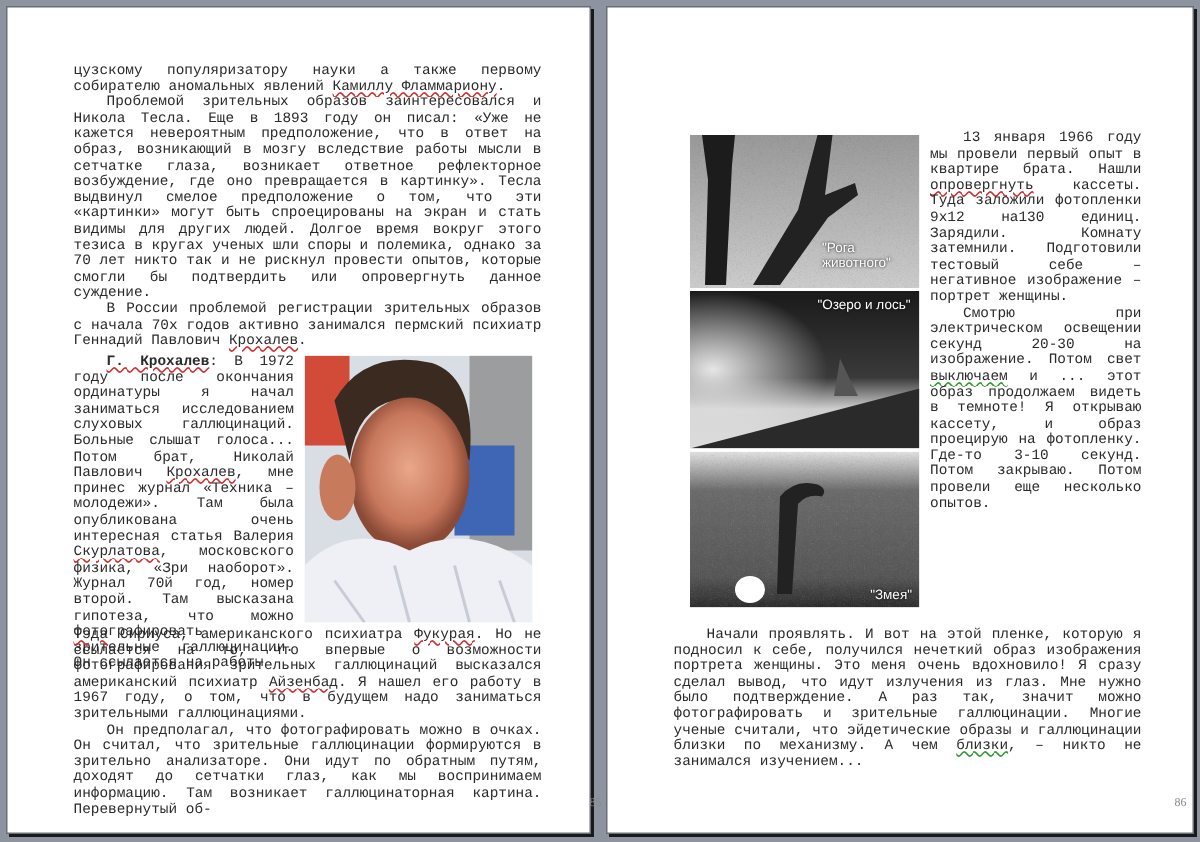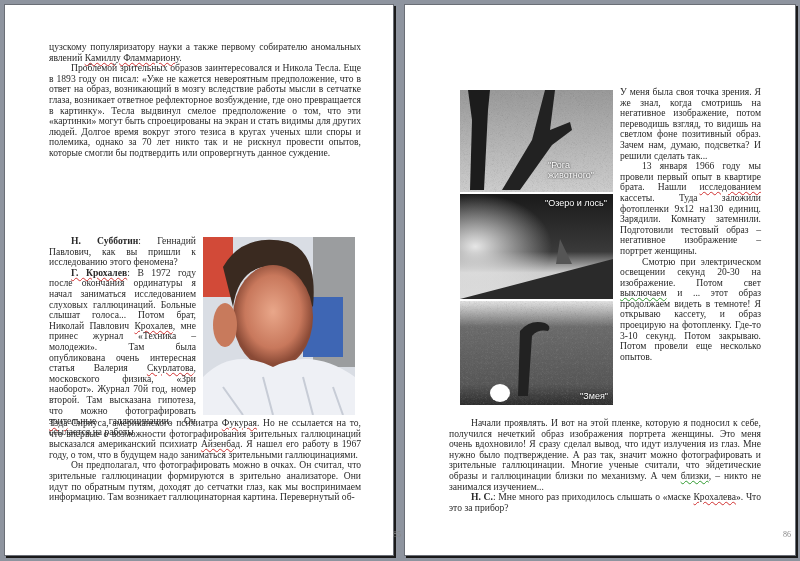--- a/index.html
+++ b/index.html
@@ -16,21 +16,21 @@
     box-shadow: 2px 2px 0 #1a1a1a;
     border: 1px solid #6a6e76;
   }
   #page-left { left: 4px; width: 388px; height: 550px; }
   #page-right { left: 404px; width: 390px; height: 550px; }
   .text {
     position: absolute;
     font-size: 9.6px; line-height: 10.6px;
     text-align: justify;
   }
-  .text p { margin: 0; }
+  .text p { margin: 0; font-family: Liberation Mono, monospace; }
   .indent { text-indent: 22px; }
   .u-red { text-decoration: underline wavy #d03030; text-decoration-thickness: 1px; }
   .u-green { text-decoration: underline wavy #2f9a2f; text-decoration-thickness: 1px; }
   b { font-weight: bold; }
   .pnum {
     position: absolute; font-size: 8px; color: #8a8a8a; padding-left: 48px;
   }
   .photo { position: absolute; overflow: hidden; }
   .caption {
     position: absolute; color: #fff;
@@ -39,24 +39,24 @@
     text-shadow: 0 0 2px #000;
   }
 </style>
 </head>
 <body>
 
 <div class="page" id="page-left">
   <div class="text" style="left:44px; top:37px; width:312px;">
     <p><span>цузскому популяризатору науки а также первому собирателю аномальных явлений </span><span class="u-red">Камиллу Фламмариону</span><span>.</span></p>
     <p class="indent">Проблемой зрительных образов заинтересовался и Никола Тесла. Еще в 1893 году он писал: «Уже не кажется невероятным предположение, что в ответ на образ, возникающий в мозгу вследствие работы мысли в сетчатке глаза, возникает ответное рефлекторное возбуждение, где оно превращается в картинку». Тесла выдвинул смелое предположение о том, что эти «картинки» могут быть спроецированы на экран и стать видимы для других людей. Долгое время вокруг этого тезиса в кругах ученых шли споры и полемика, однако за 70 лет никто так и не рискнул провести опытов, которые смогли бы подтвердить или опровергнуть данное суждение.</p>
+    <p class="indent"><span>В России проблемой регистрации зрительных образов с начала 70х годов активно занимался пермский психиатр Геннадий Павлович </span><span class="u-red">Крохалев</span><span>.</span></p>
   </div>
 
   <div class="text" style="left:44px; top:231px; width:147px;">
-    <p class="indent"><b>Н. Субботин</b><span>: Геннадий Павлович, как вы пришли к исследованию этого феномена?</span></p>
     <p class="indent"><b class="u-red">Г. Крохалев</b><span>: В 1972 году после окончания ординатуры я начал заниматься исследованием слуховых галлюцинаций. Больные слышат голоса... Потом брат, Николай Павлович </span><span class="u-red">Крохалев</span><span>, мне принес журнал «Техника – молодежи». Там была опубликована очень интересная статья Валерия </span><span class="u-red">Скурлатова</span><span>, московского физика, «Зри наоборот». Журнал 70й год, номер второй. Там высказана гипотеза, что можно фотографировать зрительные галлюцинации. Он ссылается на работы </span></p>
   </div>
 
   <div class="text" style="left:44px; top:413px; width:312px;">
     <p><span class="u-red">Тэда</span><span> Сириуса, американского психиатра </span><span class="u-red">Фукурая</span><span>. Но не ссылается на то, что впервые о возможности фотографирования зрительных галлюцинаций высказался американский психиатр </span><span class="u-red">Айзенбад</span><span>. Я нашел его работу в 1967 году, о том, что в будущем надо заниматься зрительными галлюцинациями.</span></p>
     <p class="indent">Он предполагал, что фотографировать можно в очках. Он считал, что зрительные галлюцинации формируются в зрительно анализаторе. Они идут по обратным путям, доходят до сетчатки глаз, как мы воспринимаем информацию. Там возникает галлюцинаторная картина. Перевернутый об-</p>
   </div>
 
   <div class="photo" style="left:198px; top:232px; width:152px; height:178px;">
     <svg width="152" height="178" viewBox="0 0 152 178">
@@ -78,28 +78,26 @@
       <path d="M20 150 L40 178 M60 140 L70 178 M100 140 L110 178 M130 150 L140 178" stroke="#c7ccd6" stroke-width="2"></path>
     </svg>
   </div>
 
   <div class="pnum" style="left:340px; top:525px;">85</div>
 </div>
 
 <div class="page" id="page-right">
 
   <div class="text" style="left:215px; top:82px; width:141px;">
-    <p>У меня была своя точка зрения. Я же знал, когда смотришь на негативное изображение, потом переводишь взгляд, то видишь на светлом фоне позитивный образ. Зачем нам, думаю, подсветка? И решили сделать так...</p>
-    <p class="indent"><span>13 января 1966 году мы провели первый опыт в квартире брата. Нашли </span><span class="u-red">исследованием</span><span> кассеты. Туда заложили фотопленки 9х12 на130 единиц. Зарядили. Комнату затемнили. Подготовили тестовый образ – негативное изображение – портрет женщины.</span></p>
+    <p class="indent"><span>13 января 1966 году мы провели первый опыт в квартире брата. Нашли </span><span class="u-red">опровергнуть</span><span> кассеты. Туда заложили фотопленки 9х12 на130 единиц. Зарядили. Комнату затемнили. Подготовили тестовый себе – негативное изображение – портрет женщины.</span></p>
     <p class="indent"><span>Смотрю при электрическом освещении секунд 20-30 на изображение. Потом свет </span><span class="u-green">выключаем</span><span> и ... этот образ продолжаем видеть в темноте! Я открываю кассету, и образ проецирую на фотопленку. Где-то 3-10 секунд. Потом закрываю. Потом провели еще несколько опытов.</span></p>
   </div>
 
   <div class="text" style="left:44px; top:413px; width:312px;">
     <p class="indent"><span>Начали проявлять. И вот на этой пленке, которую я подносил к себе, получился нечеткий образ изображения портрета женщины. Это меня очень вдохновило! Я сразу сделал вывод, что идут излучения из глаз. Мне нужно было подтверждение. А раз так, значит можно фотографировать и зрительные галлюцинации. Многие ученые считали, что эйдетические образы и галлюцинации близки по механизму. А чем </span><span class="u-green">близки</span><span>, – никто не занимался изучением...</span></p>
-    <p class="indent"><b>Н. С.</b><span>: Мне много раз приходилось слышать о «маске </span><span class="u-red">Крохалева</span><span>». Что это за прибор?</span></p>
   </div>
 
   <div class="photo" style="left:55px; top:85px; width:153px; height:102px;">
     <svg width="153" height="102">
       <defs>
         <filter id="noise1">
             <feTurbulence baseFrequency="0.9" numOctaves="2" seed="3"></feTurbulence>
             <feColorMatrix type="saturate" values="0"></feColorMatrix>
           </filter>
         <linearGradient id="g1" x1="0" y1="0" x2="0" y2="1">

